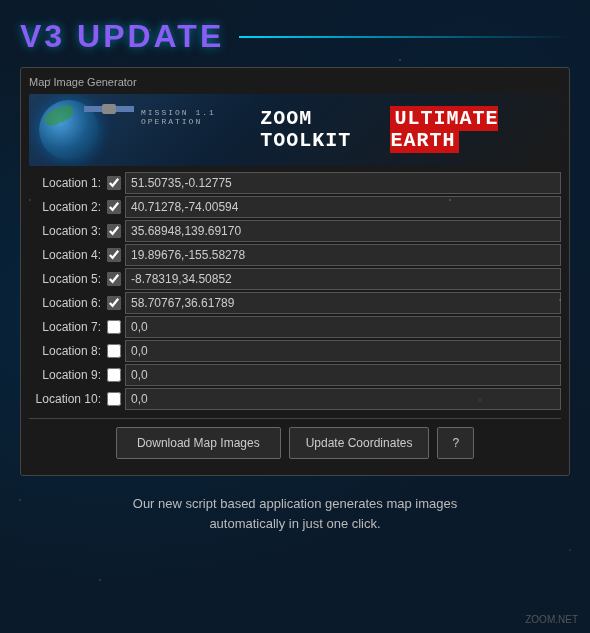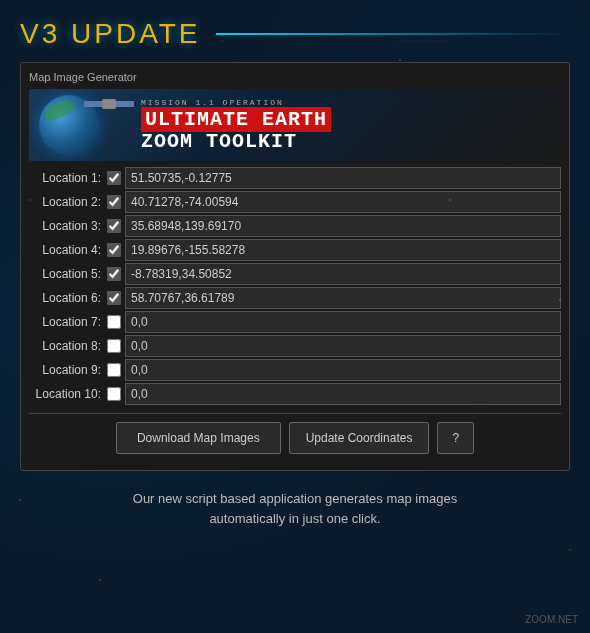--- a/index.html
+++ b/index.html
@@ -39,23 +39,23 @@
 
     
     .header {
       position: relative;
       padding: 18px 20px 12px 20px;
       display: flex;
       align-items: center;
     }
 
     .header-title {
-      font-size: 28px;
-      font-weight: normal;
-      color: #eab308;
+      font-size: 32px;
+      font-weight: bold;
+      color: #8b5cf6;
       letter-spacing: 3px;
       text-shadow: 0 0 10px rgba(0,212,255,0.5);
       font-family: 'Arial Black', Arial, sans-serif;
     }
 
     .header-line {
       flex: 1;
       height: 2px;
       background: linear-gradient(to right, #00d4ff, transparent);
       margin-left: 15px;
@@ -153,21 +153,21 @@
       background: #5a7ab0;
       position: absolute;
       top: 7px;
       left: 19px;
     }
 
     .banner-text-area {
       flex: 1;
       padding: 8px 12px;
       display: flex;
-      flex-direction: column;
+      flex-direction: row;
       justify-content: center;
     }
 
     .banner-subtitle {
       font-size: 8px;
       color: #aaa;
       letter-spacing: 2px;
       text-transform: uppercase;
       margin-bottom: 2px;
     }
@@ -288,26 +288,26 @@
     <div class="banner-earth">
       <div class="earth-circle"></div>
       <div class="satellite">
         <div class="satellite-panel-left"></div>
         <div class="satellite-body"></div>
         <div class="satellite-panel-right"></div>
       </div>
     </div>
     <div class="banner-text-area">
       <div class="banner-subtitle">MISSION 1.1 OPERATION</div>
+      <div class="banner-title-text">ZOOM TOOLKIT</div>
       <div class="banner-title-text">
         <span style="background:#cc1111;padding:1px 4px;">
           <span>ULTIMATE EARTH</span>
         </span>
       </div>
-      <div class="banner-title-text">ZOOM TOOLKIT</div>
     </div>
   </div>
 
   <div id="locations-container">
       <div class="location-row">
         <span class="location-label">Location 1:</span>
         <input type="checkbox" class="location-checkbox" checked="" style="">
         <input type="text" class="location-input" value="51.50735,-0.12775" style="">
       </div>
       <div class="location-row">

